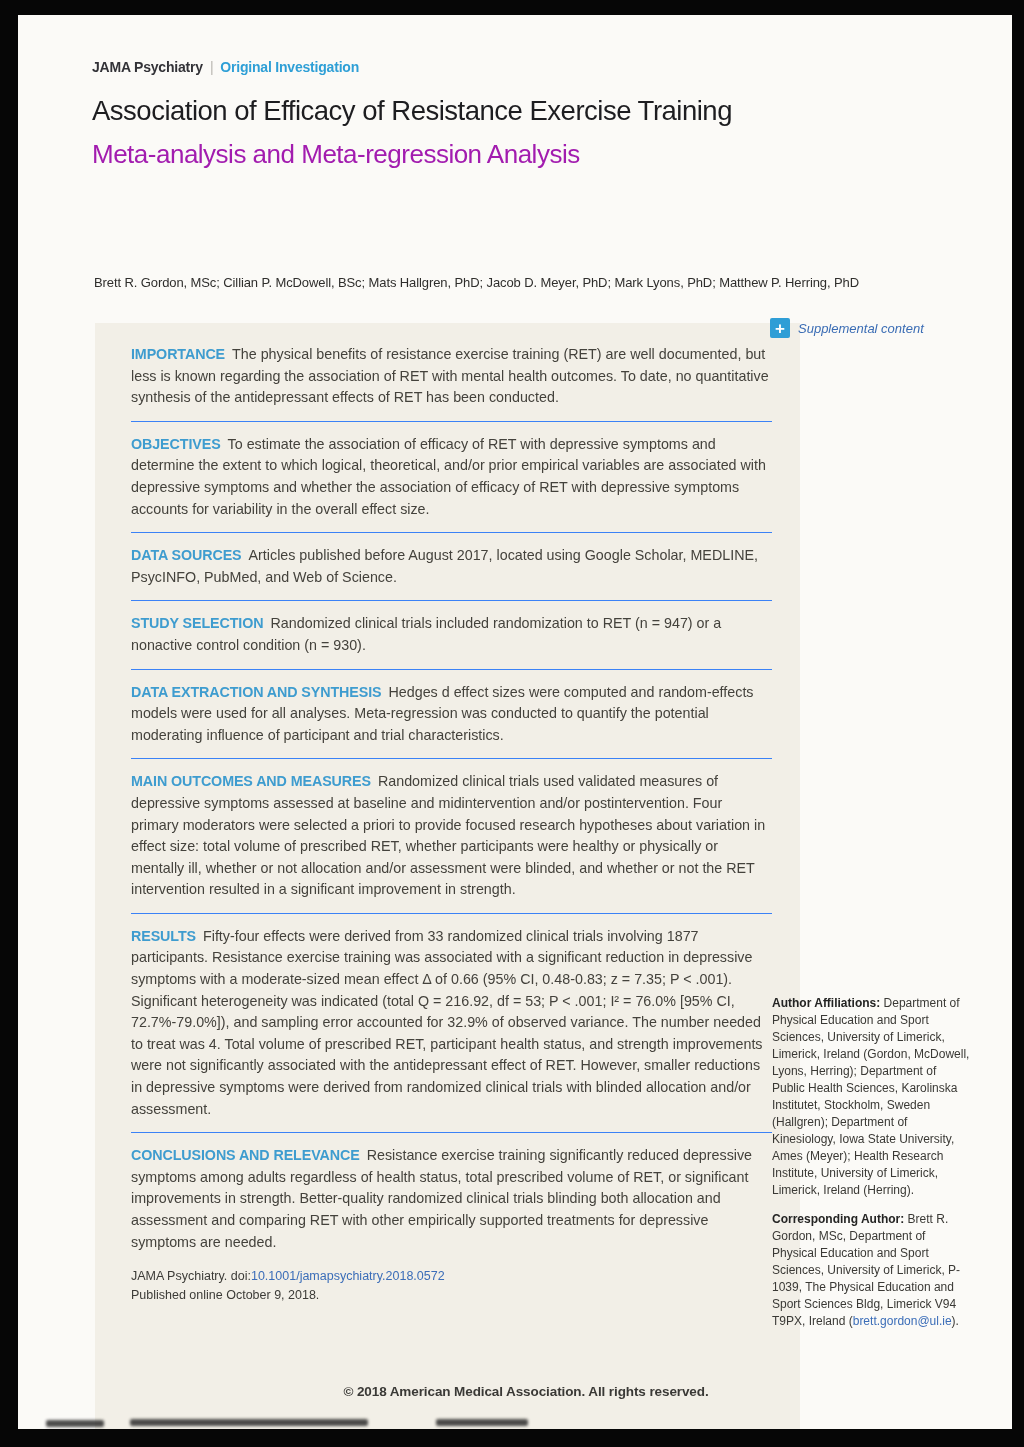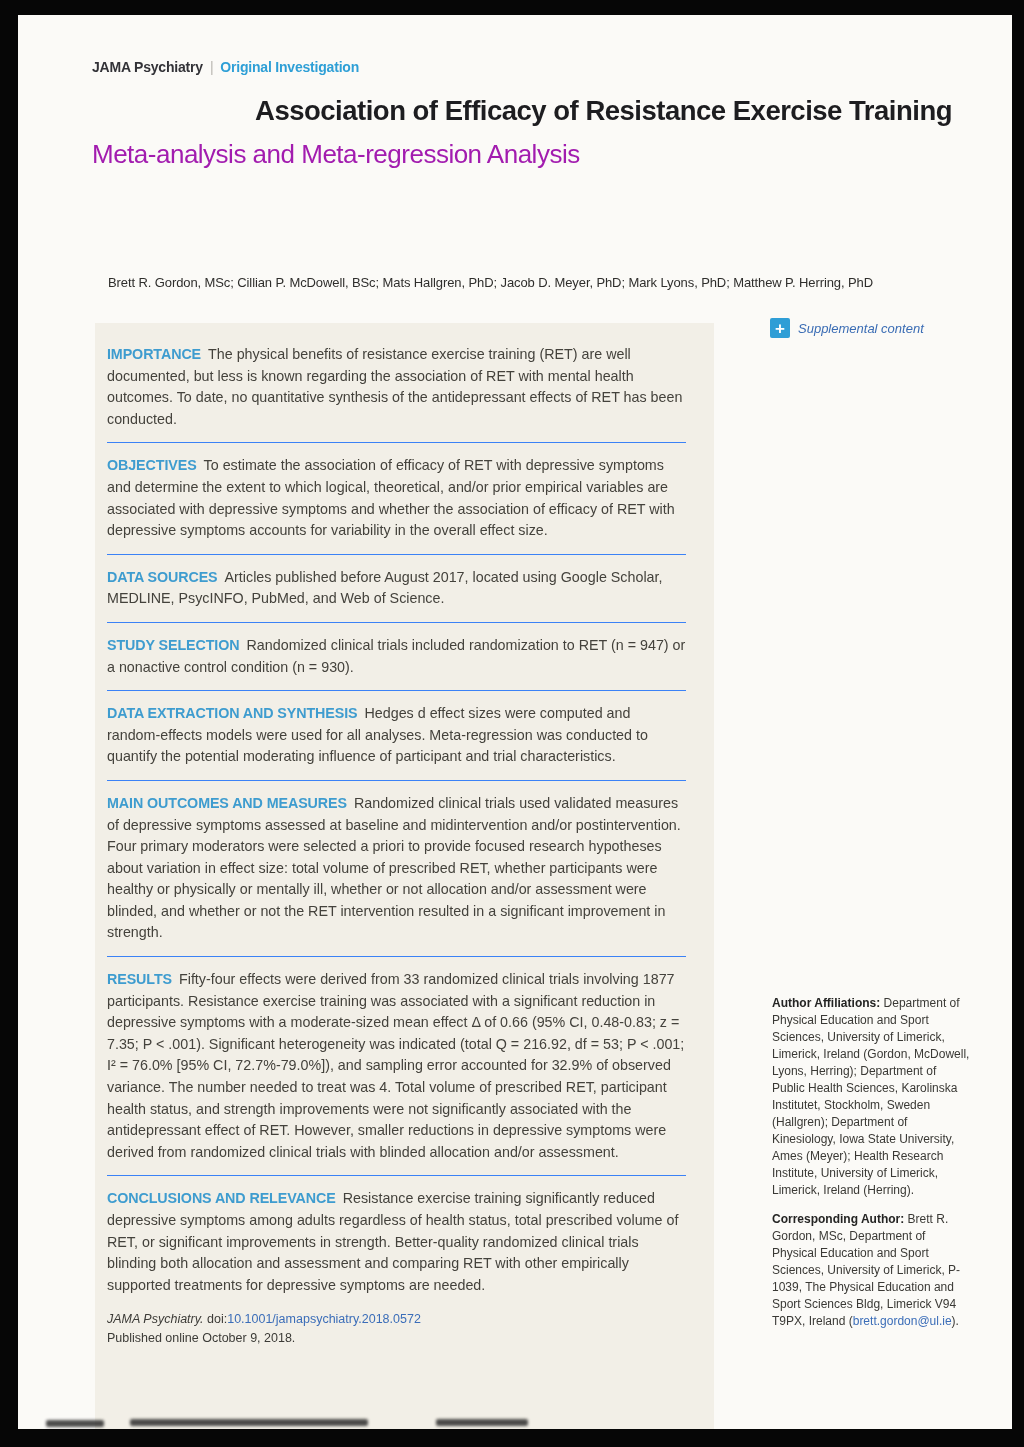--- a/index.html
+++ b/index.html
@@ -9,32 +9,32 @@
   .paper { position:absolute; left:18px; top:15px; width:994px; height:1414px; background:#fbfaf7; }
 
   
   .kicker { position:absolute; left:74px; top:44px; font-size:14px; font-weight:bold; letter-spacing:-0.2px; }
   .kicker .journal { color:#323237; }
   .kicker .pipe { color:#b9b7b2; font-weight:normal; padding:0 7px; }
   .kicker .arttype { color:#2e9fd6; }
 
   
   .title-block { position:absolute; left:74px; top:74px; width:860px; color:#1d1d20; }
-  .title-line { font-size:27.5px; font-weight:bold; letter-spacing:-0.5px; line-height:43.5px;text-align:right; }
+  .title-line { font-size:27.5px; font-weight:normal; letter-spacing:-0.5px; line-height:43.5px; }
   .subtitle-line { font-size:26px; font-weight:normal; letter-spacing:-0.5px; line-height:43.5px; color:#a21caf; }
 
-  .authors { position:absolute; left:90px; top:260px; width:880px; font-size:13px; color:#2f2e2c; letter-spacing:-0.1px; }
+  .authors { position:absolute; left:76px; top:260px; width:880px; font-size:13px; color:#2f2e2c; letter-spacing:-0.1px; }
 
   
-  .abstract-box { position:absolute; left:77px; top:308px; bottom:0; width:619px; background:#f2efe7; padding:21px 28px 0 12px; }
+  .abstract-box { position:absolute; left:77px; top:308px; bottom:0; width:705px; background:#f2efe7; padding:21px 28px 0 36px; }
   .sec { font-size:14.3px; line-height:21.6px; color:#44423c; }
   .sec + .sec { border-top:1px solid #3b82f6; margin-top:12px; padding-top:12px; }
   .sec-label { font-weight:bold; color:#3e9ccf; margin-right:7px; letter-spacing:-0.1px; }
   .citation { margin-top:14px; font-size:12.5px; line-height:18.5px; color:#3c3b37; }
-  .cit-journal { font-style:italic; }
+  .cit-journal { }
   .cit-doi { color:#3b6db8; text-decoration:none; cursor:pointer; }
   .published { font-size:12.5px; color:#3c3b37; }
 
   
   .supplemental { position:absolute; left:752px; top:303px; display:flex; align-items:center; }
   .supp-icon { display:inline-flex; align-items:center; justify-content:center; width:20px; height:20px;
                background:#2f9ed6; color:#ffffff; font-size:17px; font-weight:bold; border-radius:2px; line-height:1; cursor:pointer; }
   .supp-label { margin-left:8px; font-size:13px; color:#3a6cb4; cursor:pointer;font-style:italic; }
 
   .rail { position:absolute; left:754px; top:980px; width:200px; font-size:12px; line-height:17px; color:#3a3935; }
@@ -104,18 +104,19 @@
     <div class="supplemental">
       <span class="supp-icon">+</span>
       <a class="supp-label">Supplemental content</a>
     </div>
 
     <div class="rail">
       <p><b>Author Affiliations:</b><span> Department of Physical Education and Sport Sciences, University of Limerick, Limerick, Ireland (Gordon, McDowell, Lyons, Herring); Department of Public Health Sciences, Karolinska Institutet, Stockholm, Sweden (Hallgren); Department of Kinesiology, Iowa State University, Ames (Meyer); Health Research Institute, University of Limerick, Limerick, Ireland (Herring).</span></p>
       <p><b>Corresponding Author:</b><span> Brett R. Gordon, MSc, Department of Physical Education and Sport Sciences, University of Limerick, P-1039, The Physical Education and Sport Sciences Bldg, Limerick V94 T9PX, Ireland (</span><a>brett.gordon@ul.ie</a><span>).</span></p>
     </div>
 
+    <div class="copyright">© 2018 American Medical Association. All rights reserved.</div>
 
     <div class="artifact a1"></div>
     <div class="artifact a2"></div>
     <div class="artifact a3"></div>
   </div>
 </div>
 
 </body></html>

